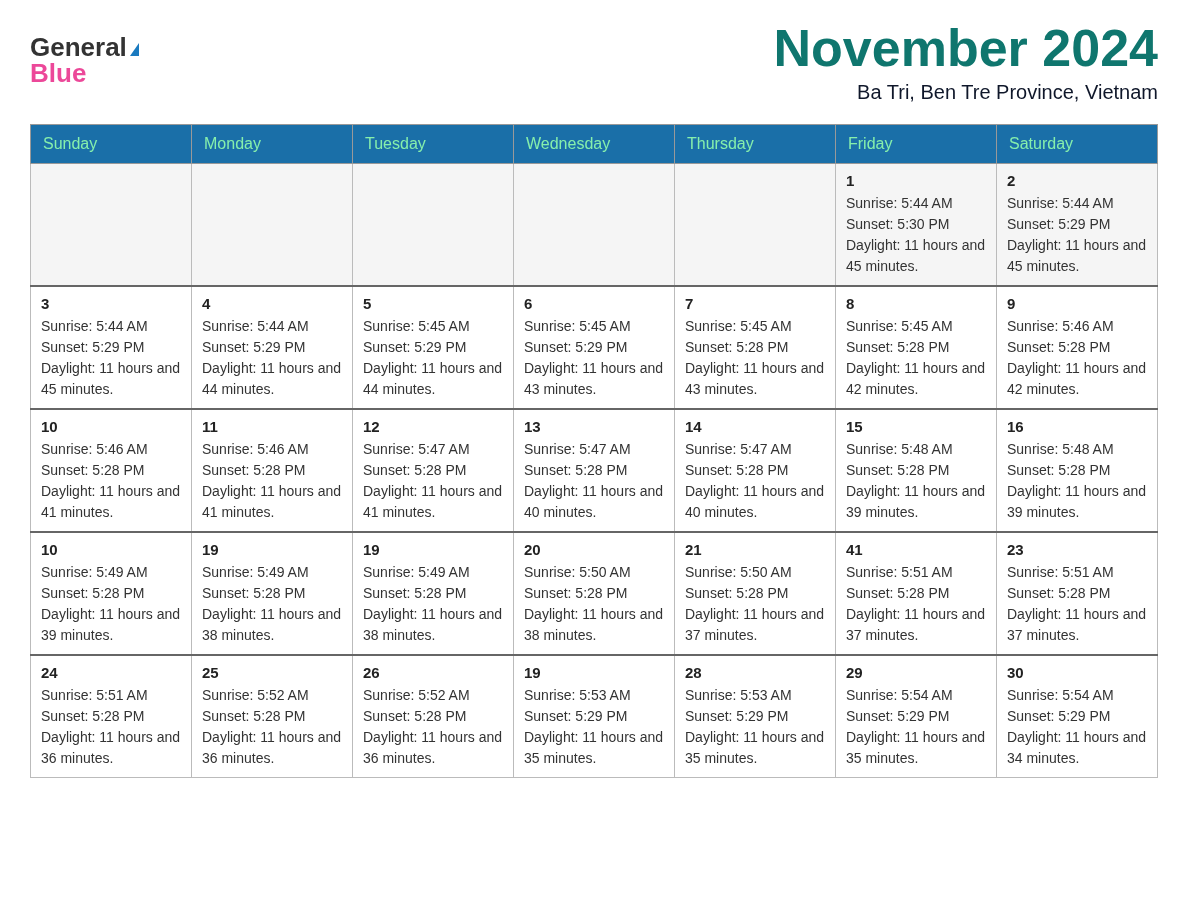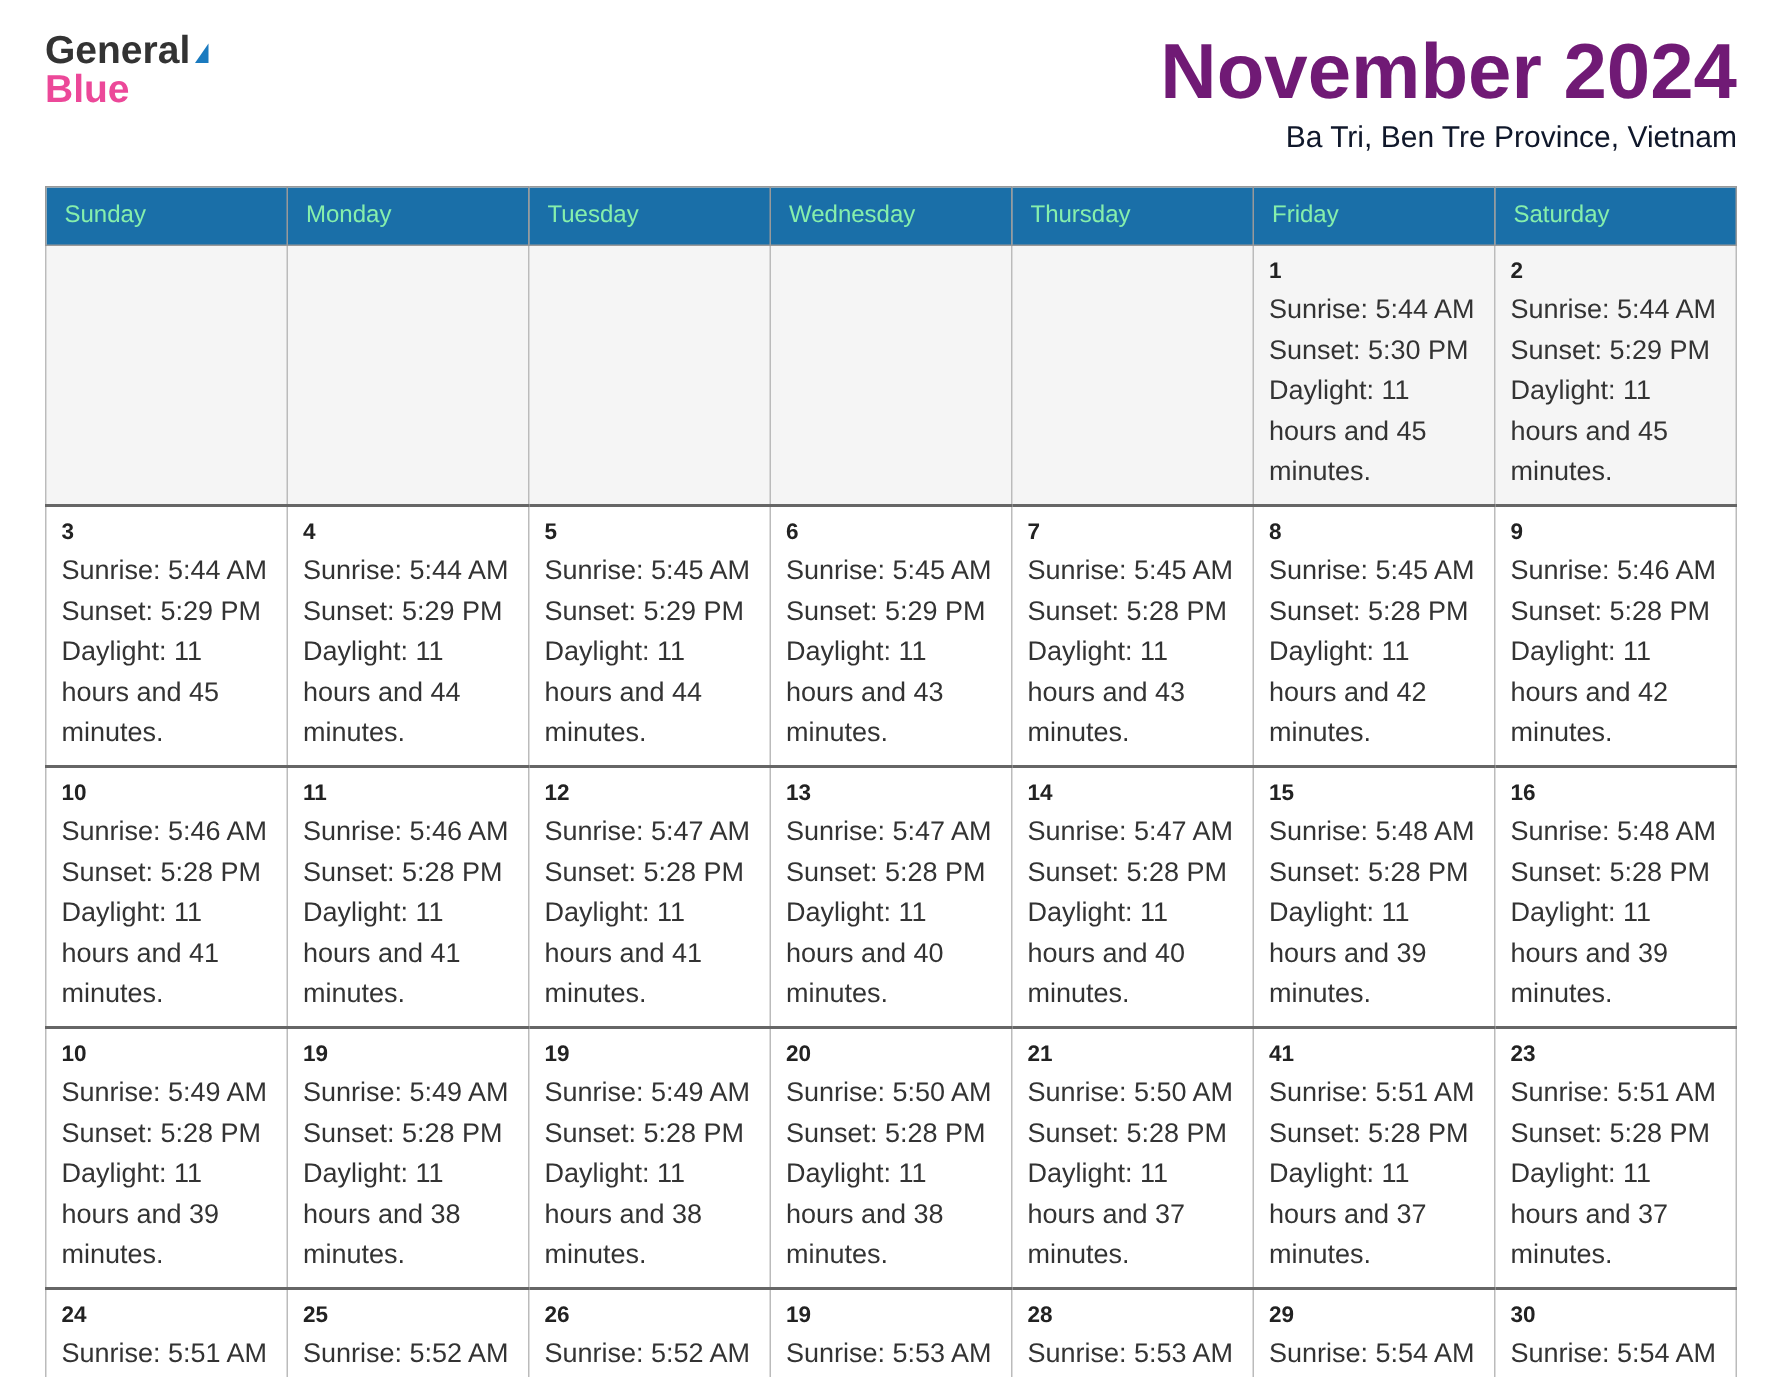--- a/index.html
+++ b/index.html
@@ -13,20 +13,21 @@
     .header {
       display: flex;
       justify-content: space-between;
       align-items: flex-start;
       margin-bottom: 20px;
     }
     .logo-area {
       display: flex;
       flex-direction: column;
       align-items: flex-start;
+      margin-top: 14px;
     }
     .logo-text {
       font-size: 26px;
       font-weight: bold;
       color: #333;
       line-height: 1;
     }
     .logo-text span {
       color: #1a7abf;
     }
@@ -35,21 +36,21 @@
       font-size: 26px;
       font-weight: bold;
       margin-top: -2px;
     }
     .title-area {
       text-align: right;
     }
     .month-year {
       font-size: 52px;
       font-weight: bold;
-      color: #701a75;
+      color: #0f766e;
       line-height: 1.1;
     }
     .location {
       font-size: 20px;
       color: #0f172a;
       margin-top: 4px;
     }
     .calendar {
       width: 100%;
       border-collapse: collapse;
@@ -76,21 +77,21 @@
     .calendar tr:first-child td {
       background-color: #f5f5f5;
     }
     .day-number {
       font-size: 15px;
       font-weight: bold;
       color: #222;
       margin-bottom: 4px;
     }
     .day-info {
-      font-size: 18px;
+      font-size: 14px;
       color: #333;
       line-height: 1.5;
     }
     .empty-cell {
       background-color: #f9f9f9;
     }
     .row-separator td {
       border-top: 2px solid #666;
     }
   </style>

